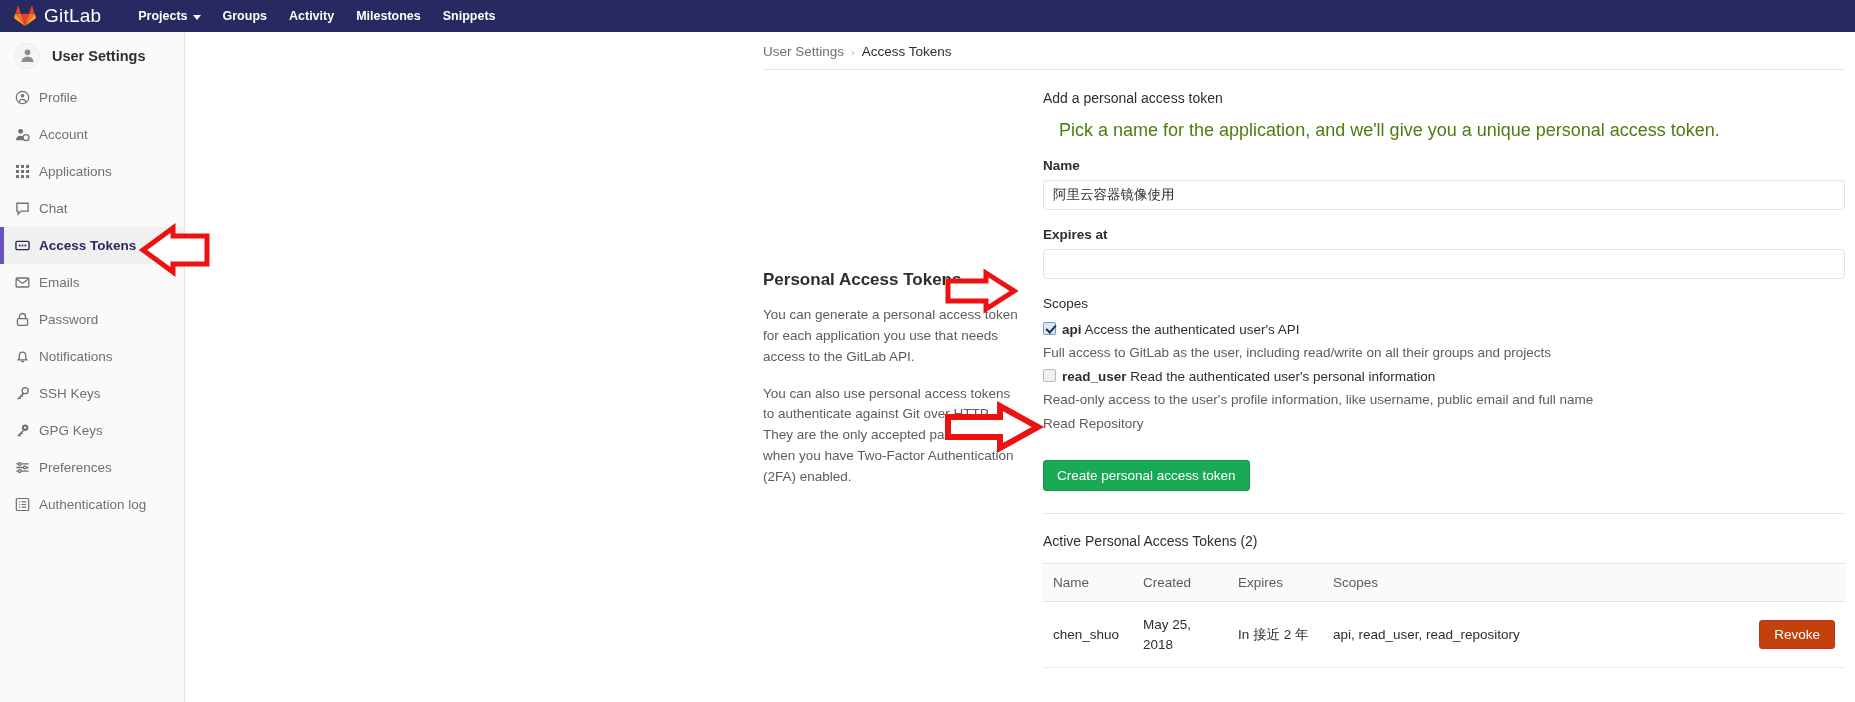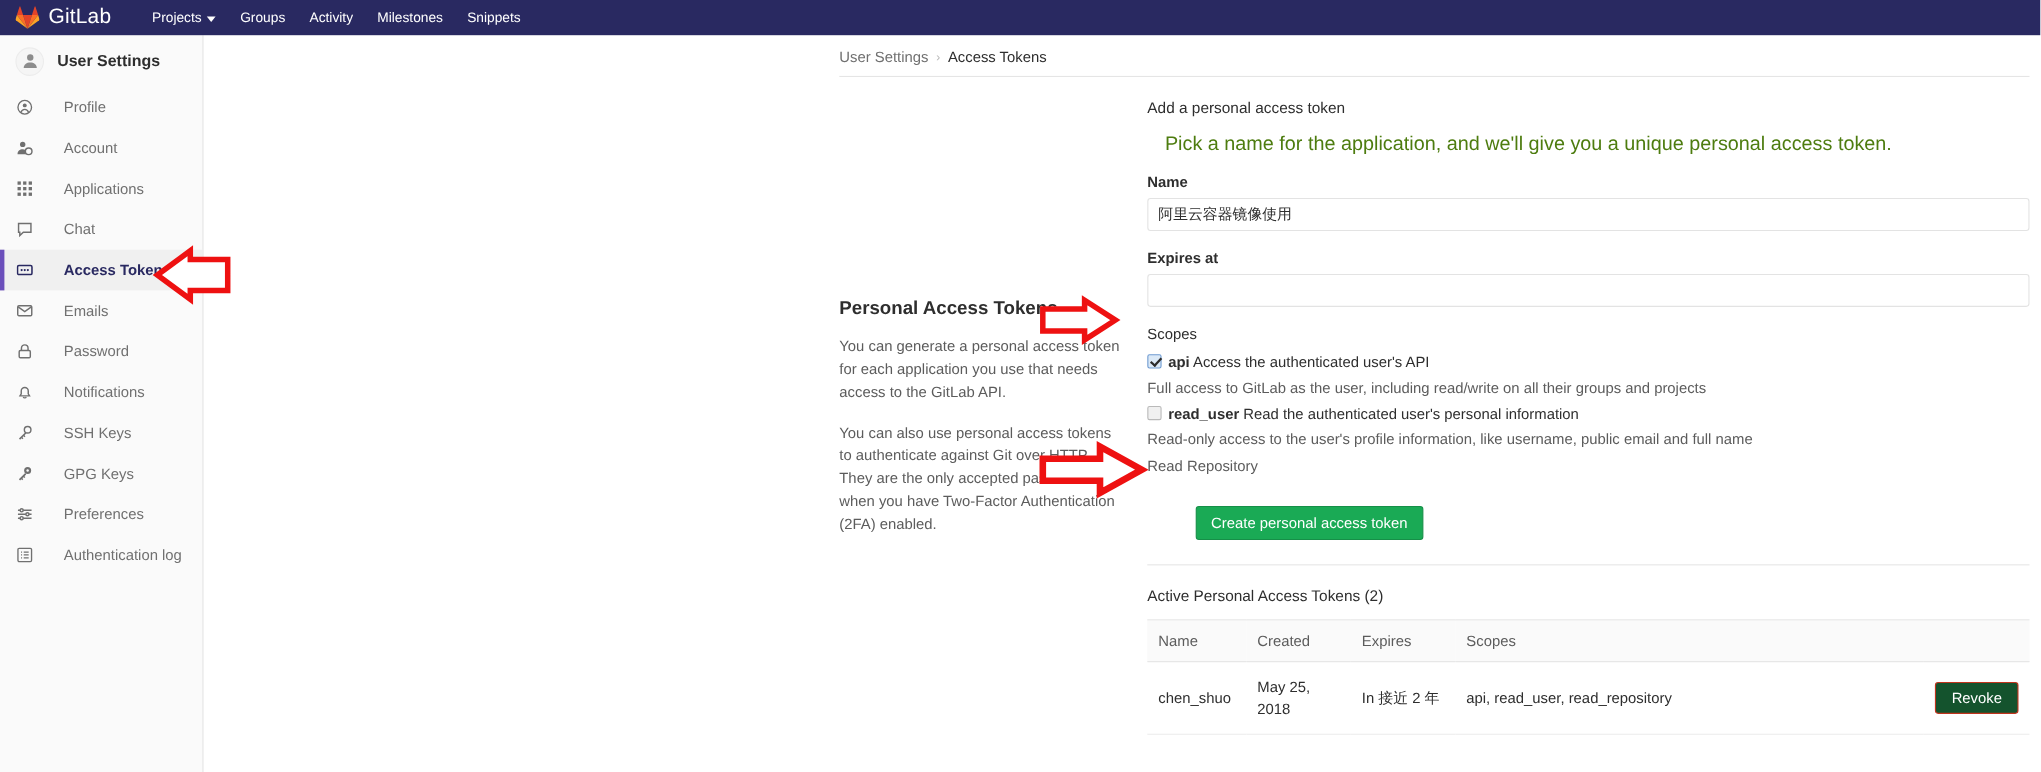--- a/index.html
+++ b/index.html
@@ -34,21 +34,21 @@
   .gl-logo { width: 22px; height: 22px; display: block; }
   .nav-brand-text {
     color: #fff;
     font-size: 19px;
     letter-spacing: .2px;
   }
   .nav-links { display: flex; align-items: center; }
   .nav-link {
     color: #fff;
     font-size: 12.5px;
-    font-weight: normal;
+    font-weight: bold;
     padding: 0 11px;
     line-height: 32px;
     cursor: pointer;
     white-space: nowrap;
     display: flex;
     align-items: center;
     gap: 5px;
   }
   .caret {
     display: inline-block;
@@ -90,21 +90,21 @@
   .avatar svg { width: 17px; height: 17px; }
   .side-title {
     font-size: 14.5px;
     font-weight: bold;
     color: #2e2e2e;
   }
   .side-list { list-style: none; margin: 0; padding: 0; }
   .side-item {
     display: flex;
     align-items: center;
-    gap: 28px;
+    gap: 9px;
     padding: 0 14px;
     height: 37px;
     color: #707070;
     font-size: 13.5px;
     cursor: pointer;
     position: relative;
   }
   .side-item .ico {
     width: 16px; height: 16px;
     display: inline-flex;
@@ -258,21 +258,20 @@
     margin-top: 21px;
     background: #1aaa55;
     border: 1px solid #168f48;
     color: #fff;
     font-size: 13.5px;
     font-family: "Liberation Sans", sans-serif;
     padding: 7px 13px;
     border-radius: 3px;
     cursor: pointer;
     line-height: 1.15;
-    margin-left: 44px;
   }
 
   .hr {
     border: 0;
     border-top: 1px solid #e5e5e5;
     margin: 22px 0 19px 0;
   }
   .tokens-title {
     font-size: 14px;
     color: #2e2e2e;
@@ -301,21 +300,21 @@
     vertical-align: middle;
     line-height: 1.45;
   }
   .col-name { width: 90px; }
   .col-created { width: 95px; }
   .col-expires { width: 95px; }
   .col-scopes { width: auto; }
   .col-action { width: 80px; text-align: right; }
   .btn-revoke {
     display: inline-block;
-    background: #14532d;
+    background: #c2410c;
     border: 1px solid #c0341d;
     color: #fff;
     font-size: 13.5px;
     font-family: "Liberation Sans", sans-serif;
     padding: 6px 14px;
     border-radius: 3px;
     cursor: pointer;
     white-space: nowrap;
   }
 

